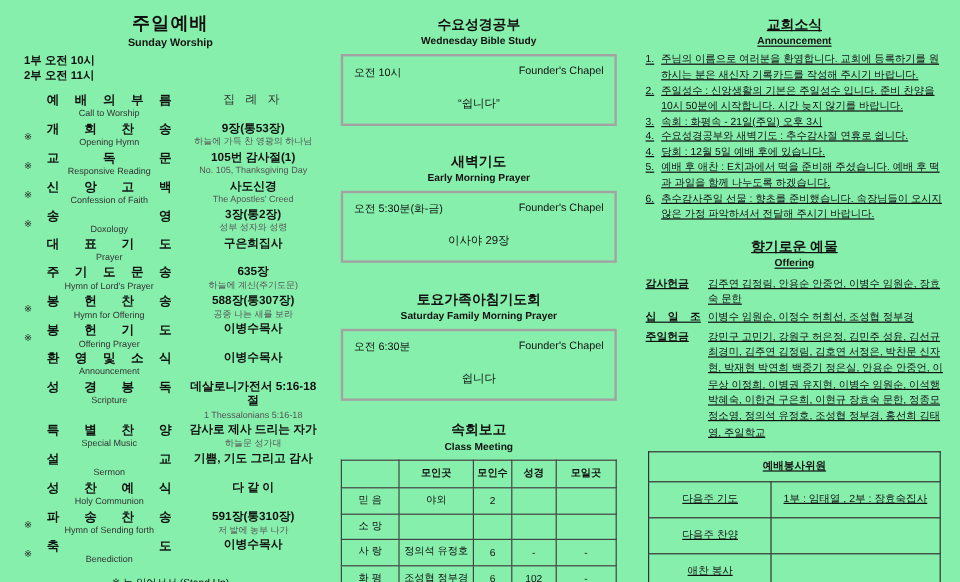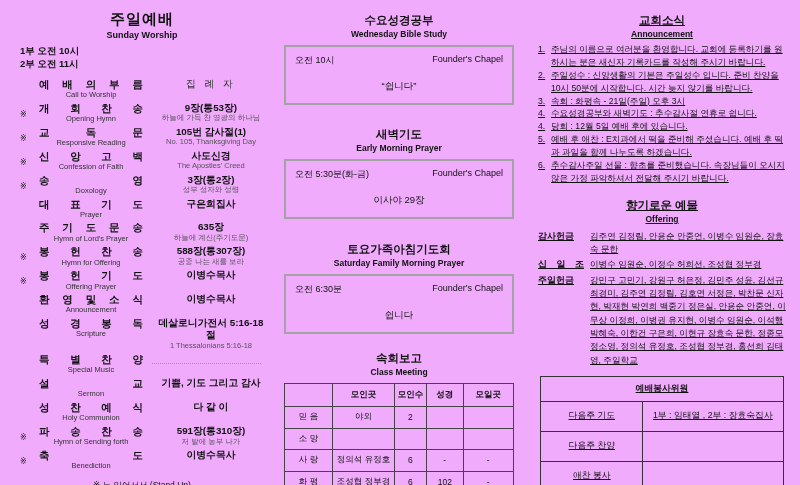--- a/index.html
+++ b/index.html
@@ -1,18 +1,18 @@
 <!DOCTYPE html>
 <html><head>
 <meta charset="utf-8">
 <style>
   * { margin:0; padding:0; box-sizing:border-box; }
   html,body { background:#e8e8e8; }
   body { font-family:"Liberation Sans","DejaVu Sans",sans-serif; color:#111; }
-  .page { width:800px; height:485px; background:#f0abfc; display:flex; overflow:hidden; }
+  .page { width:800px; height:485px; background:#86efac; display:flex; overflow:hidden; }
 
   
   .col-left { width:270px; padding:10px 6px 0 20px; }
   .sw-title { text-align:center; font-size:15px; font-weight:bold; letter-spacing:1px; }
   .sw-title-en { text-align:center; font-size:9px; font-weight:bold; margin-top:1px; }
   .sw-sub { display:flex; justify-content:space-between; margin-top:4px; }
   .sw-times div { font-size:9.5px; font-weight:bold; line-height:1.4; }
   .sw-presider { text-align:right; }
   .sw-presider .kr { font-size:9.5px; font-weight:bold; }
   .sw-presider .en { font-size:8.5px; font-weight:bold; margin-top:1px; }
@@ -219,20 +219,24 @@
             <span class="v-sub">1 Thessalonians 5:16-18</span>
           </span>
       </div>
       <div class="w-row">
         <span class="mark"></span>
         <span class="titles">
             <span class="kr-t">특 별 찬 양</span>
             <span class="en-t">Special Music</span>
           </span>
         <span class="dots"></span>
+        <span class="value">
+            <span class="v-main">감사로 제사 드리는 자가</span>
+            <span class="v-sub">하늘문 성가대</span>
+          </span>
       </div>
       <div class="w-row">
         <span class="mark"></span>
         <span class="titles">
             <span class="kr-t">설 교</span>
             <span class="en-t">Sermon</span>
           </span>
         <span class="dots"></span>
         <span class="value">
             <span class="v-main">기쁨, 기도 그리고 감사</span>

